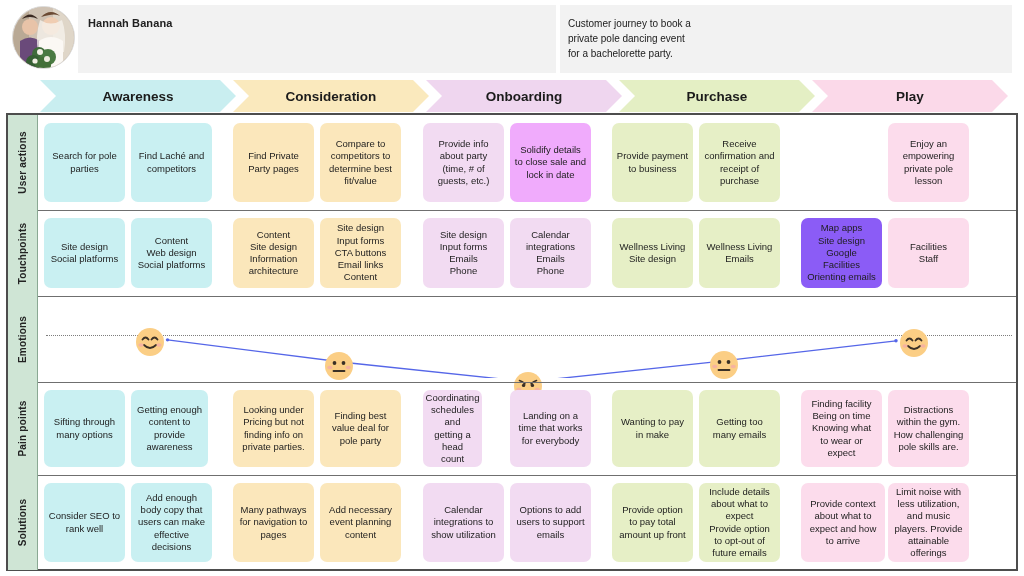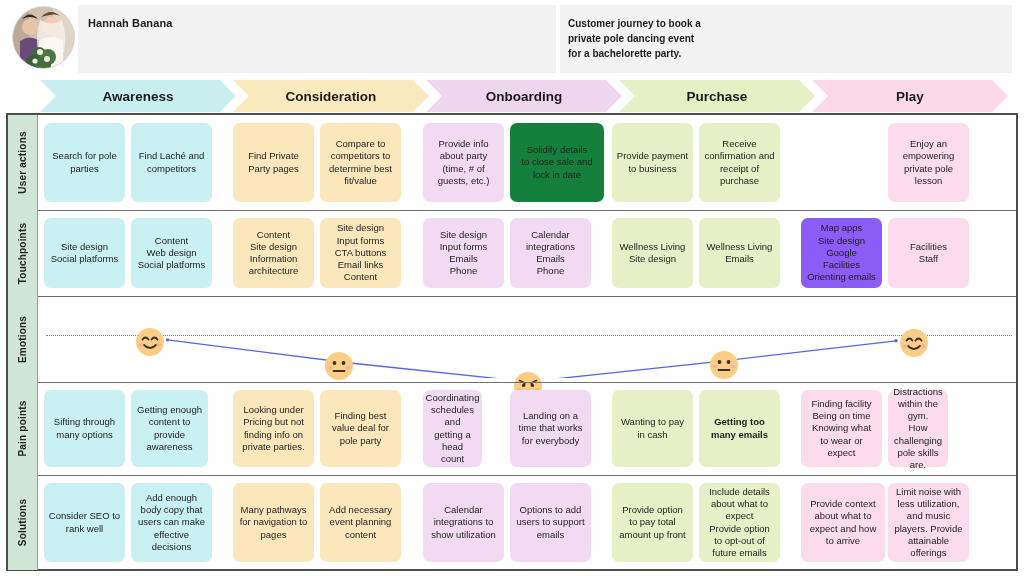--- a/index.html
+++ b/index.html
@@ -31,21 +31,21 @@
     letter-spacing: .1px;
   }
   .desc-box {
     position: absolute; left: 560px; top: 5px;
     width: 452px; height: 68px;
     background: #f2f2f2;
   }
   .desc-text {
     position: absolute; left: 8px; top: 11px;
     width: 420px;
-    font-size: 10px; font-weight: bold; color: #202020;
+    font-size: 10px; font-weight: normal; color: #202020;
     line-height: 15px;
     white-space: pre-line;
   }
 
   
   .phases { position: absolute; left: 0; top: 80px; width: 1024px; height: 32px; }
   .chev {
     position: absolute; top: 0; height: 32px;
     display: flex; align-items: center; justify-content: center;
     font-size: 13.5px; font-weight: bold; color: #1b1b1b;
@@ -176,21 +176,21 @@
           <div class="card" style="left: 195px; top: 8px; width: 81px; height: 79px; background: rgb(251, 231, 187);">Find Private
 Party pages</div>
           <div class="card" style="left: 282px; top: 8px; width: 81px; height: 79px; background: rgb(251, 231, 187);">Compare to
 competitors to
 determine best
 fit/value</div>
           <div class="card" style="left: 385px; top: 8px; width: 81px; height: 79px; background: rgb(242, 219, 242);">Provide info
 about party
 (time, # of
 guests, etc.)</div>
-          <div class="card" style="left: 472px; top: 8px; width: 94px; height: 79px; background: #15803d;">Solidify details
+          <div class="card" style="left: 472px; top: 8px; width: 81px; height: 79px; background: #f0abfc;">Solidify details
 to close sale and
 lock in date</div>
           <div class="card" style="left: 574px; top: 8px; width: 81px; height: 79px; background: rgb(230, 239, 198);">Provide payment
 to business</div>
           <div class="card" style="left: 661px; top: 8px; width: 81px; height: 79px; background: rgb(230, 239, 198);">Receive
 confirmation and
 receipt of
 purchase</div>
           <div class="card" style="left: 850px; top: 8px; width: 81px; height: 79px; background: rgb(252, 220, 236);">Enjoy an
 empowering
@@ -328,29 +328,29 @@
 value deal for
 pole party</div>
           <div class="card" style="left: 385px; top: 8px; width: 59px; height: 77px; background: rgb(242, 219, 242);">Coordinating
 schedules and
 getting a head
 count</div>
           <div class="card" style="left: 472px; top: 8px; width: 81px; height: 77px; background: rgb(242, 219, 242);">Landing on a
 time that works
 for everybody</div>
           <div class="card" style="left: 574px; top: 8px; width: 81px; height: 77px; background: rgb(230, 239, 198);">Wanting to pay
-in cash</div>
-          <div class="card" style="left: 661px; top: 8px; width: 81px; height: 77px; background: rgb(230, 239, 198); font-weight: bold;">Getting too
+in make</div>
+          <div class="card" style="left: 661px; top: 8px; width: 81px; height: 77px; background: rgb(230, 239, 198);">Getting too
 many emails</div>
           <div class="card" style="left: 763px; top: 8px; width: 81px; height: 77px; background: rgb(252, 220, 236);">Finding facility
 Being on time
 Knowing what
 to wear or
 expect</div>
-          <div class="card" style="left: 850px; top: 8px; width: 60px; height: 77px; background: rgb(252, 220, 236);">Distractions
+          <div class="card" style="left: 850px; top: 8px; width: 81px; height: 77px; background: rgb(252, 220, 236);">Distractions
 within the gym.
 How challenging
 pole skills are.</div>
         </div>
       </div>
       <div class="row-sep" style="top: 360px;"></div>
       <div class="row" style="top: 360px; height: 95px;">
         <div class="rowlabel">
           <span>Solutions</span>
         </div>

